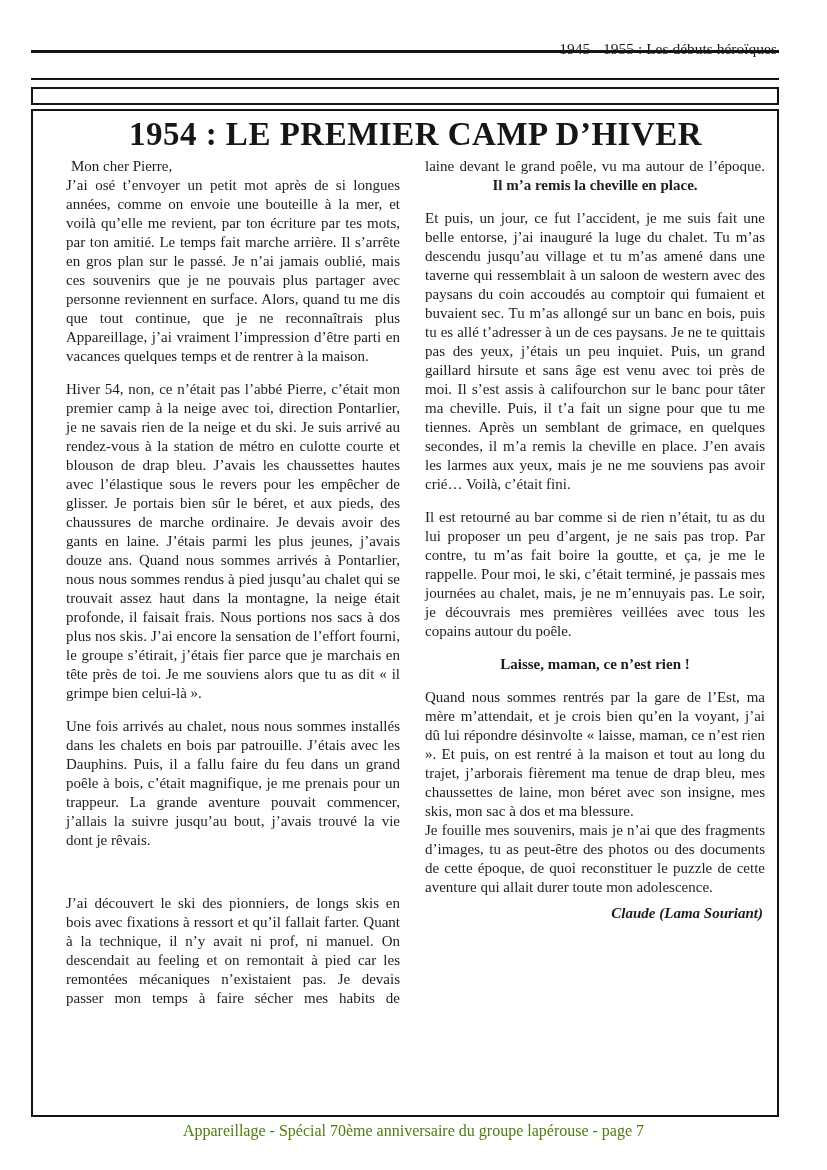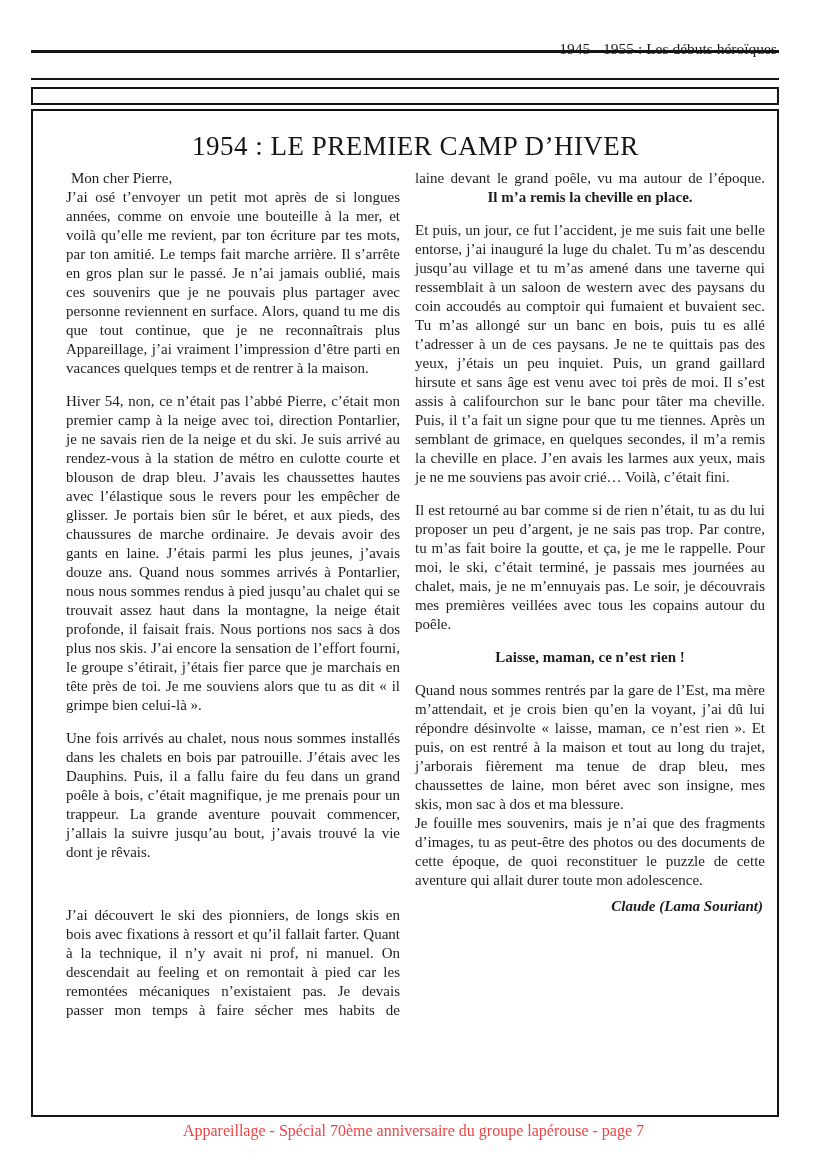--- a/index.html
+++ b/index.html
@@ -22,41 +22,41 @@
   .strip-box {
     position: absolute; left: 31px; top: 87px; width: 748px; height: 18px;
     border: 2px solid #141414; box-sizing: border-box; background: #ffffff;
   }
   .main-box {
     position: absolute; left: 31px; top: 109px; width: 748px; height: 1008px;
     border: 2px solid #141414; box-sizing: border-box;
     padding: 4px 12px 0 33px; overflow: hidden; background: #ffffff;
   }
   .article-title {
-    margin: 14px 0 6px 0;
+    margin: 2px 0 6px 0;
     text-align: center;
-    font-size: 27px; line-height: 34px; font-weight: normal;
+    font-size: 33px; line-height: 34px; font-weight: bold;
     letter-spacing: 0.5px; color: #161616;
   }
-  .columns { display: flex; gap: 15px; }
+  .columns { display: flex; gap: 25px; }
   .col { font-size: 15px; line-height: 19px; }
   .col-left  { width: 334px; flex: none; }
   .col-right { flex: 1 1 auto; }
   .blk { margin: 14px 0 0 0; }
   .blk:first-child { margin-top: 0; }
   .mt0 { margin-top: 0; }
   .salutation { text-align: left; padding-left: 5px; }
   .paragraph { text-align: justify; }
   .paragraph-continued { text-align: justify; text-align-last: justify; margin-top: 44px; }
   .heading-centered { text-align: center; font-weight: bold; }
   .heading-justified { text-align: justify; font-weight: bold; }
   .signature { text-align: right; font-weight: bold; font-style: italic; margin-top: 7px; padding-right: 2px; }
   .page-footer {
     position: absolute; left: 0; top: 1121px; width: 827px;
-    text-align: center; font-size: 16px; line-height: 20px; color: #ef4444;
+    text-align: center; font-size: 16px; line-height: 20px; color: #4d7c0f;
   }
 </style>
 </head>
 <body>
 
 <div class="page">
 
   <div class="rule rule-top"></div>
   <div class="masthead-label">1945 - 1955 : Les débuts héroïques</div>
   <div class="rule rule-mid"></div>

